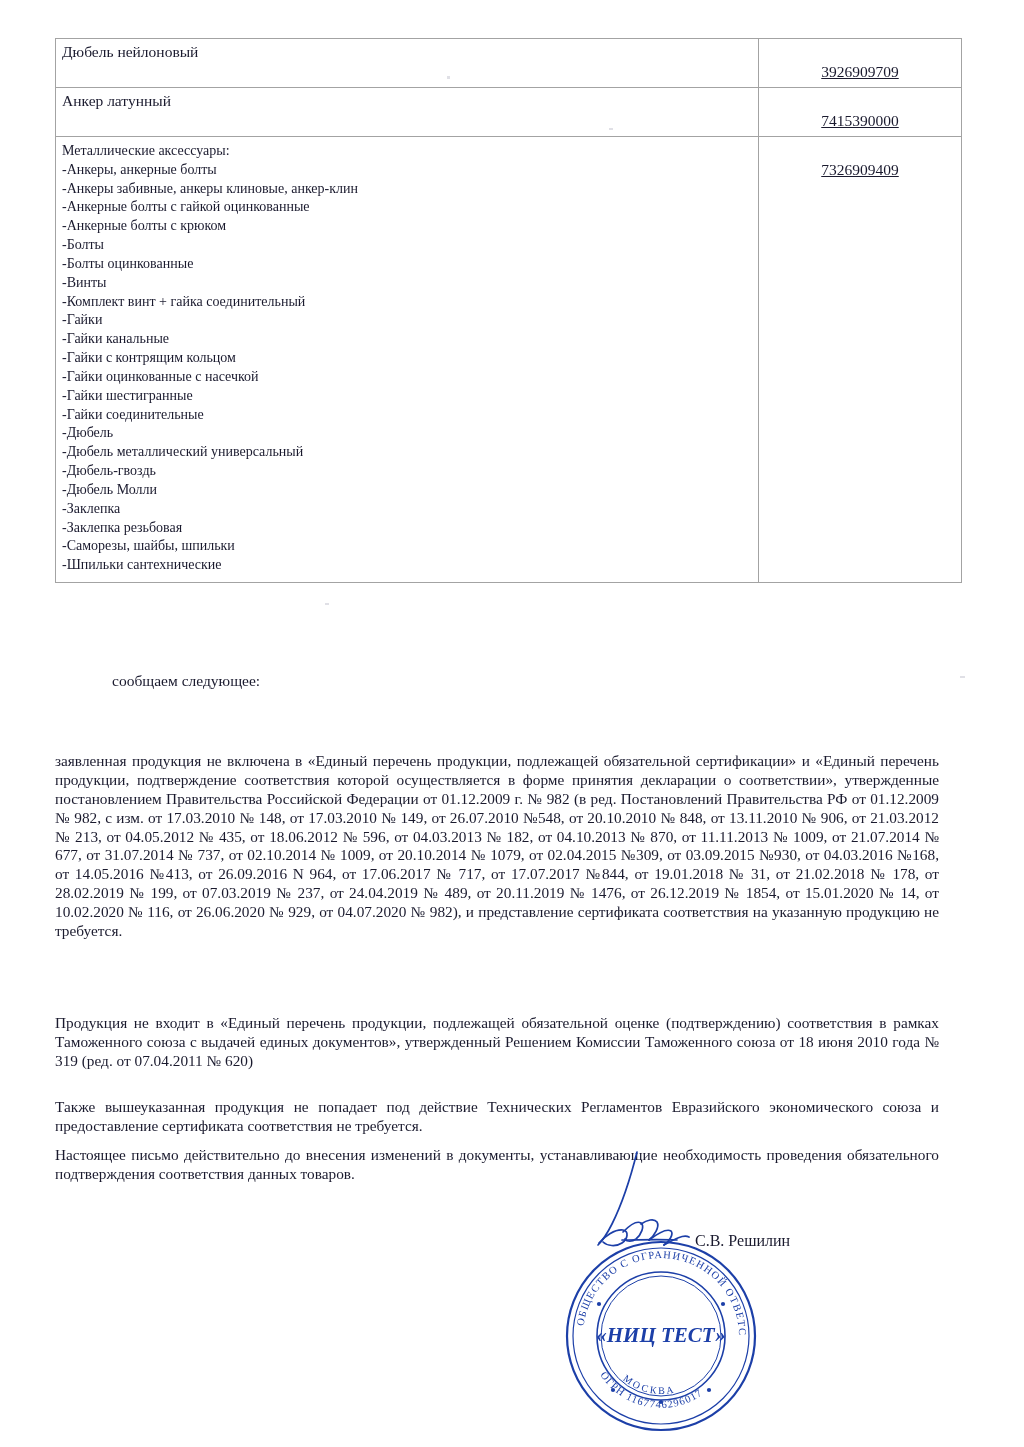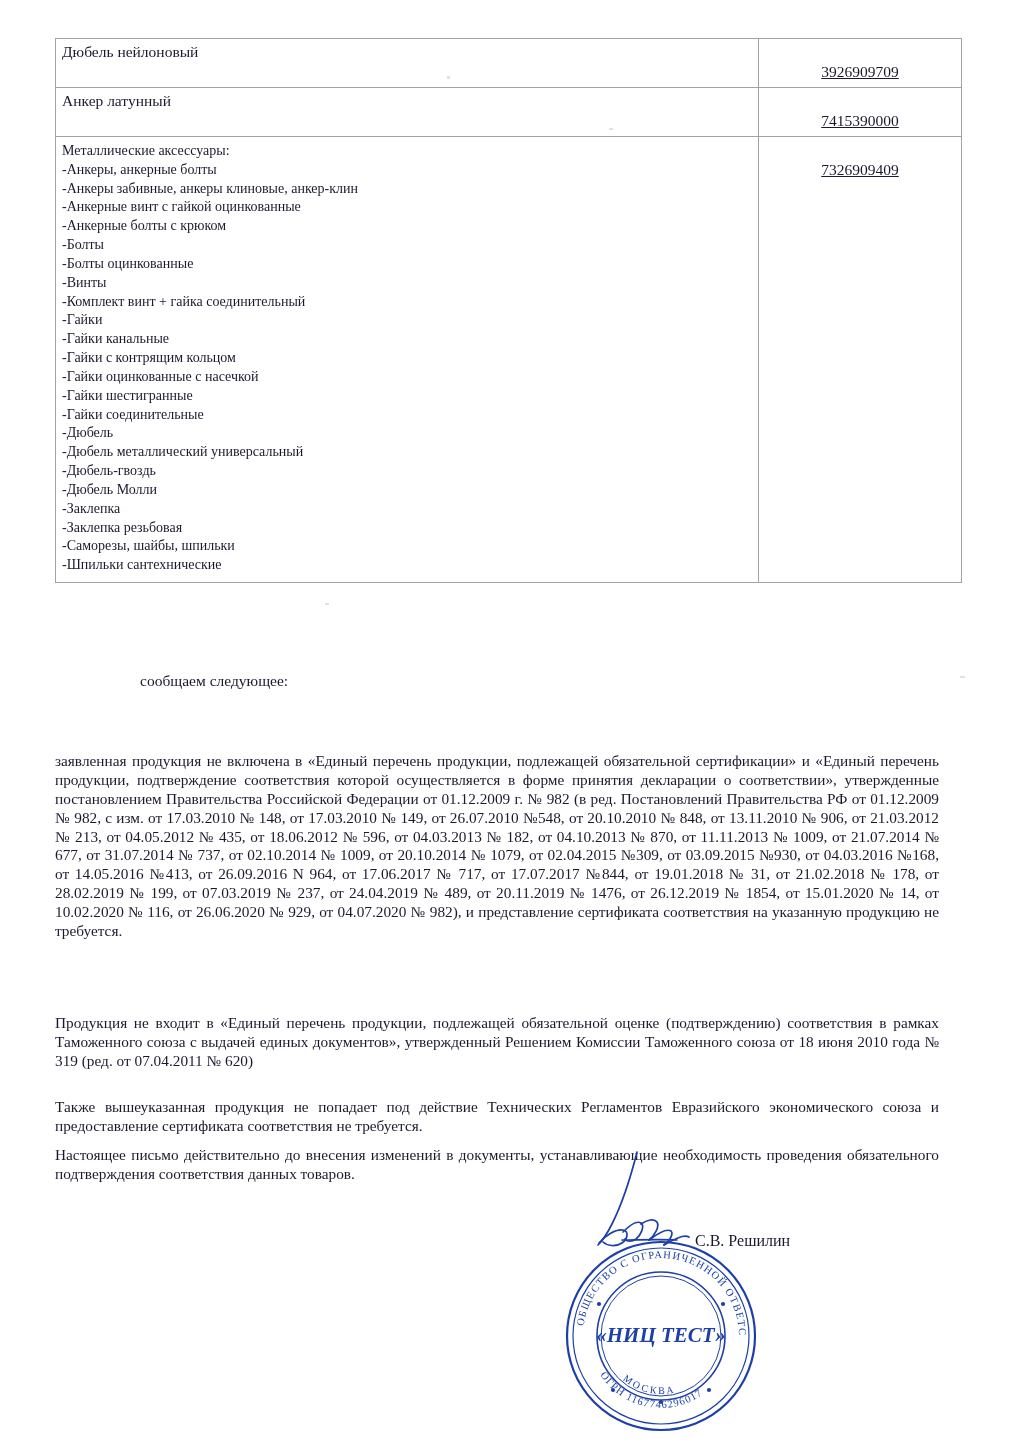--- a/index.html
+++ b/index.html
@@ -56,21 +56,20 @@
     white-space: nowrap;
     line-height: 1.345;
     font-size: 14px;
   }
   .grp-title { margin-bottom: 0; }
   .intro {
     position: absolute;
     left: 112px;
     top: 672px;
     font-size: 15.5px;
-    margin-left: 28px;
   }
   .para {
     position: absolute;
     left: 55px;
     width: 884px;
     font-size: 15.3px;
     text-align: justify;
     line-height: 1.235;
     margin-top: 36px;
   }
@@ -142,21 +141,21 @@
           <div style="height:36px;">Анкер латунный</div>
         </td>
         <td class="col-code code">7415390000</td>
       </tr>
       <tr>
         <td class="col-name">
           <ul class="linelist">
             <li class="grp-title">Металлические аксессуары:</li>
             <li>-Анкеры, анкерные болты</li>
             <li>-Анкеры забивные, анкеры клиновые, анкер-клин</li>
-            <li>-Анкерные винт с гайкой оцинкованные</li>
+            <li>-Анкерные болты с гайкой оцинкованные</li>
             <li>-Анкерные болты с крюком</li>
             <li>-Болты</li>
             <li>-Болты оцинкованные</li>
             <li>-Винты</li>
             <li>-Комплект винт + гайка соединительный</li>
             <li>-Гайки</li>
             <li>-Гайки канальные</li>
             <li>-Гайки с контрящим кольцом</li>
             <li>-Гайки оцинкованные с насечкой</li>
             <li>-Гайки шестигранные</li>

